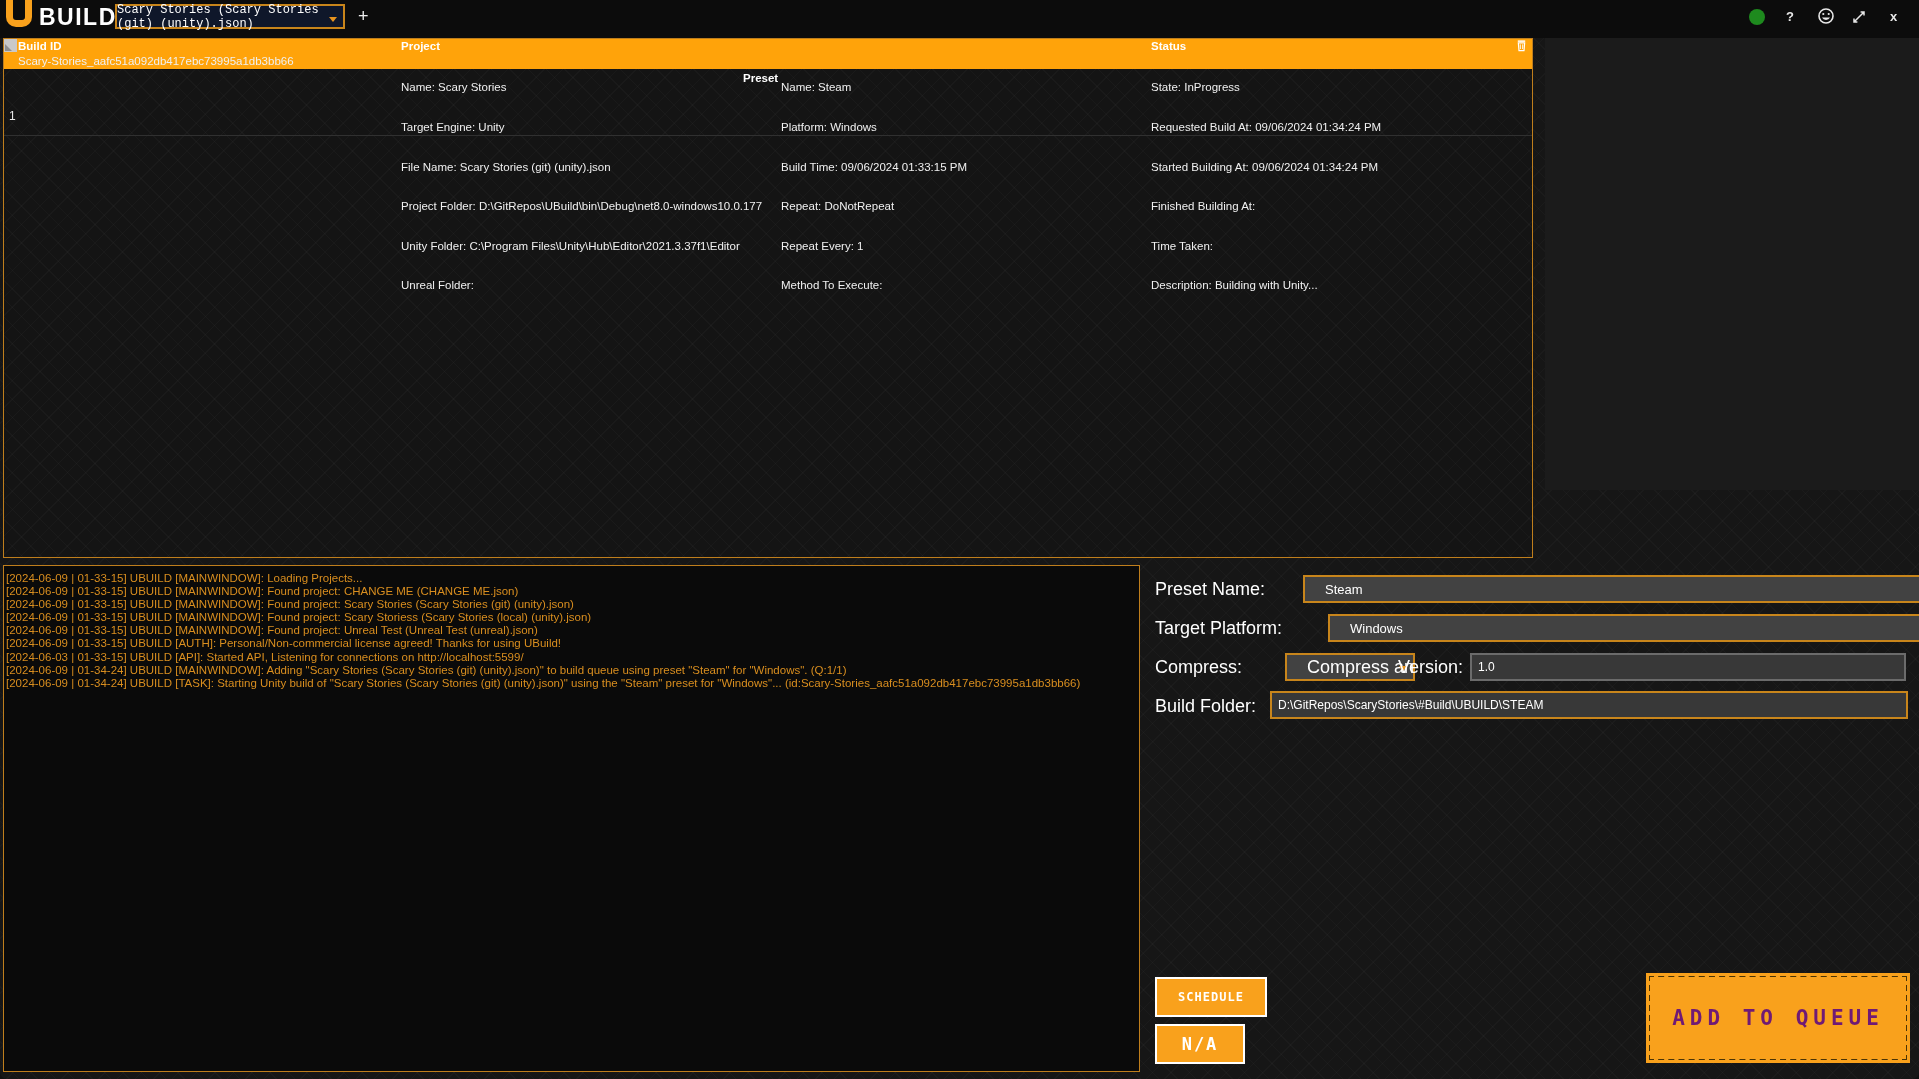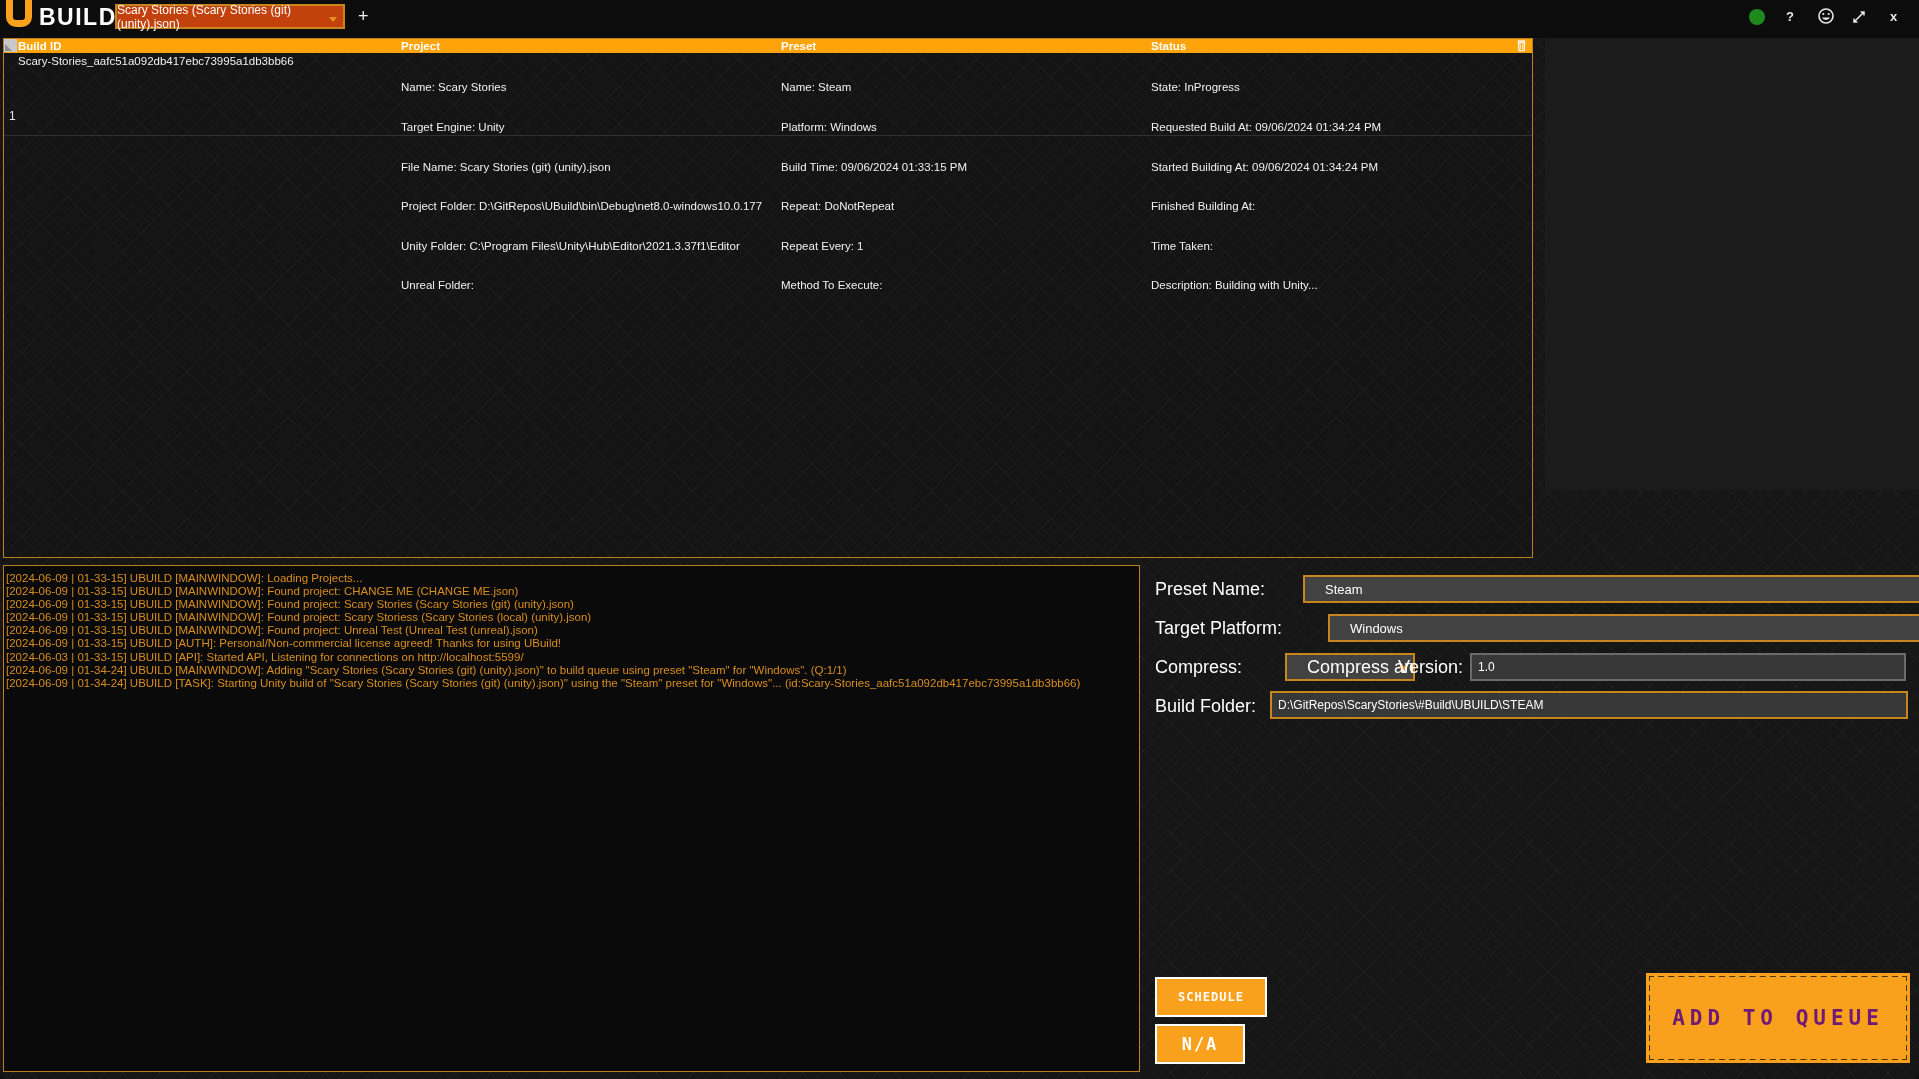--- a/index.html
+++ b/index.html
@@ -9,31 +9,31 @@
   .xhatch {
     background-image:
       repeating-linear-gradient(45deg, rgba(255,255,255,0.025) 0px, rgba(255,255,255,0.025) 1px, transparent 1px, transparent 13px),
       repeating-linear-gradient(135deg, rgba(255,255,255,0.025) 0px, rgba(255,255,255,0.025) 1px, transparent 1px, transparent 13px);
   }
   
   #topbar { position:absolute; left:0; top:0; width:1919px; height:38px; background:#0C0C0C; }
   #ulogo { position:absolute; left:6px; top:-5px; width:26px; height:32px;
     border:7px solid #F9A11C; border-top:none; border-radius:0 0 10px 10px; }
   #logotext { position:absolute; left:39px; top:4px; color:#FFF; font-size:23px; font-weight:800; letter-spacing:1.5px; }
-  #projdd { position:absolute; left:115px; top:4px; width:230px; height:25px; background:#c2410c;
-    border:2px solid #C8851B; color:#FFF; font-size:12px; display:flex; align-items:center; justify-content:center; cursor:pointer; }
+  #projdd { position:absolute; left:115px; top:4px; width:230px; height:25px; background:#0f172a;
+    border:2px solid #C8851B; color:#FFF; font-size:12px; display:flex; align-items:center; justify-content:center; cursor:pointer;font-family:Liberation Mono, monospace; }
   #projdd .chev { position:absolute; right:6px; top:11px; }
   .chev { width:0; height:0; border-left:4px solid transparent; border-right:4px solid transparent; border-top:5px solid #E8941F; }
   #addtab { position:absolute; left:358px; top:6px; color:#EEE; font-size:18px; font-weight:400; cursor:pointer; }
   #statusdot { position:absolute; left:1749px; top:9px; width:16px; height:16px; border-radius:50%; background:#1E8A1E; }
   .winbtn { position:absolute; top:9px; color:#E8E8E8; font-size:13px; font-weight:700; cursor:pointer; }
   
   #tablepanel { position:absolute; left:3px; top:38px; width:1530px; height:520px;
     border:1px solid #BF7E1C; background-color:#141414; }
-  #thead { position:absolute; left:0; top:0; width:100%; height:14px; background:#FFA30A; }
+  #thead { position:absolute; left:0; top:0; width:100%; height:30px; background:#FFA30A; }
   .hcell { position:absolute; top:0px; color:#FFF; font-size:11.5px; font-weight:700; line-height:14px; }
   #selall { position:absolute; left:0px; top:0px; width:13px; height:13px; background:#C9C9C9; }
   #selall .tri { position:absolute; left:1px; bottom:1px; width:0; height:0;
     border-bottom:7px solid #8F8F8F; border-right:7px solid transparent; }
   #trash { position:absolute; right:4px; top:0px; cursor:pointer; }
   #trow { position:absolute; left:0; top:14px; width:1528px; height:83px; border-bottom:1px solid #303030; color:#F0F0F0; }
   .cell { position:absolute; top:2px; font-size:11.5px; line-height:13.2px; white-space:pre; }
   #rownum { position:absolute; left:5px; top:56px; font-size:12px; color:#E8E8E8; }
   
   #queuepanel { position:absolute; left:1545px; top:38px; width:374px; height:452px; background:#1B1B1B; }
@@ -93,21 +93,21 @@
     <div class="winbtn" style="left:1890px;">x</div>
   </div>
 
   <div id="tablepanel" class="xhatch">
     <div id="thead">
       <div id="selall">
           <div class="tri"></div>
         </div>
       <div class="hcell" style="left:14px;">Build ID</div>
       <div class="hcell" style="left:397px;">Project</div>
-      <div class="hcell" style="left:777px;">Preset</div>
+      <div class="hcell" style="left:739px;margin-top:32px;">Preset</div>
       <div class="hcell" style="left:1147px;">Status</div>
       <div id="trash">
         <svg width="13" height="13" viewBox="0 0 14 14">
           <rect x="3" y="1.5" width="8" height="1.6" fill="#FFF"></rect>
           <path d="M3.6 4.2 H10.4 L9.7 12.5 H4.3 Z" fill="none" stroke="#FFF" stroke-width="1.3"></path>
           <line x1="5.7" y1="5.8" x2="5.8" y2="10.8" stroke="#FFF" stroke-width="1"></line>
           <line x1="8.3" y1="5.8" x2="8.2" y2="10.8" stroke="#FFF" stroke-width="1"></line>
         </svg>
       </div>
     </div>

